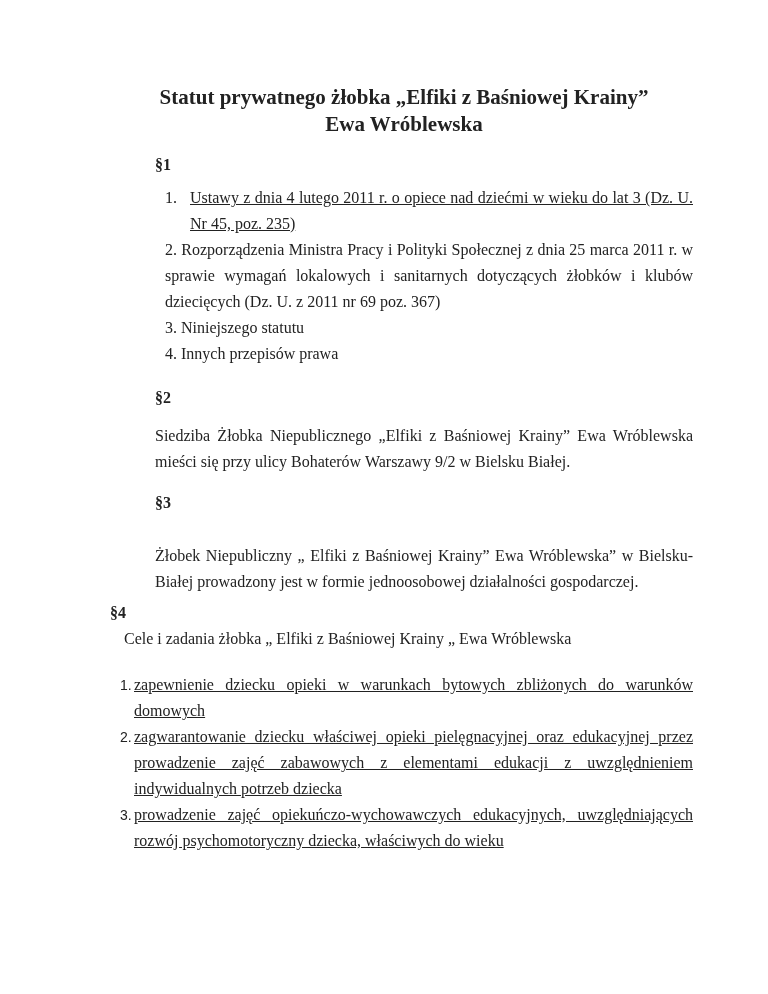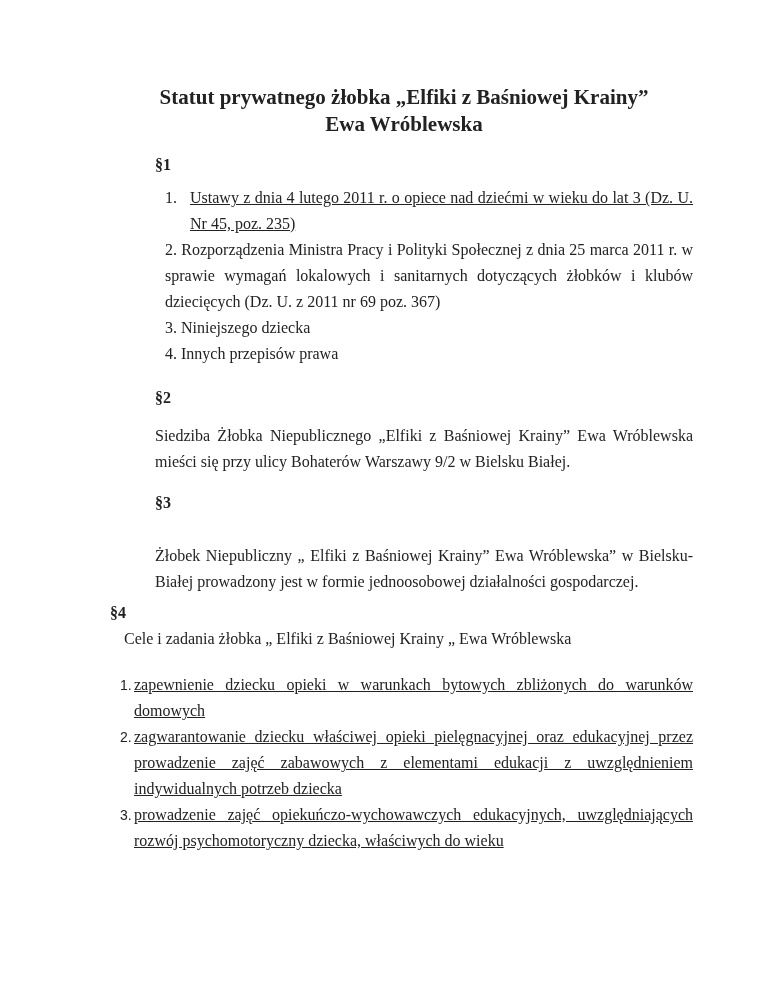--- a/index.html
+++ b/index.html
@@ -56,21 +56,21 @@
 
   <div class="ind hd h-s1">§1</div>
 
 
   <div class="ind list1">
     <div class="row">
       <span class="n1">1.</span>
       <span class="flex-txt">Ustawy z dnia 4 lutego 2011 r. o opiece nad dziećmi w wieku do lat 3 (Dz. U. Nr 45, poz. 235)</span>
     </div>
     <p class="just"><span>2.</span> <span>Rozporządzenia Ministra Pracy i Polityki Społecznej z dnia 25 marca 2011 r. w sprawie wymagań lokalowych i sanitarnych dotyczących żłobków i klubów dziecięcych (Dz. U. z 2011 nr 69 poz. 367)</span></p>
-    <p><span>3.</span> <span>Niniejszego dziecka</span></p>
+    <p><span>3.</span> <span>Niniejszego statutu</span></p>
     <p><span>4.</span> <span>Innych przepisów prawa</span></p>
   </div>
 
   <div class="ind hd h-s2">§2</div>
   <p class="ind just p-s2">Siedziba Żłobka Niepublicznego „Elfiki z Baśniowej Krainy” Ewa Wróblewska mieści się przy ulicy Bohaterów Warszawy 9/2 w Bielsku Białej.</p>
 
   <div class="ind hd h-s3">§3</div>
   <p class="ind just p-s3">Żłobek Niepubliczny „ Elfiki z Baśniowej Krainy” Ewa Wróblewska” w Bielsku-Białej prowadzony jest w formie jednoosobowej działalności gospodarczej.</p>
 
   <div class="hd h-s4">§4</div>

